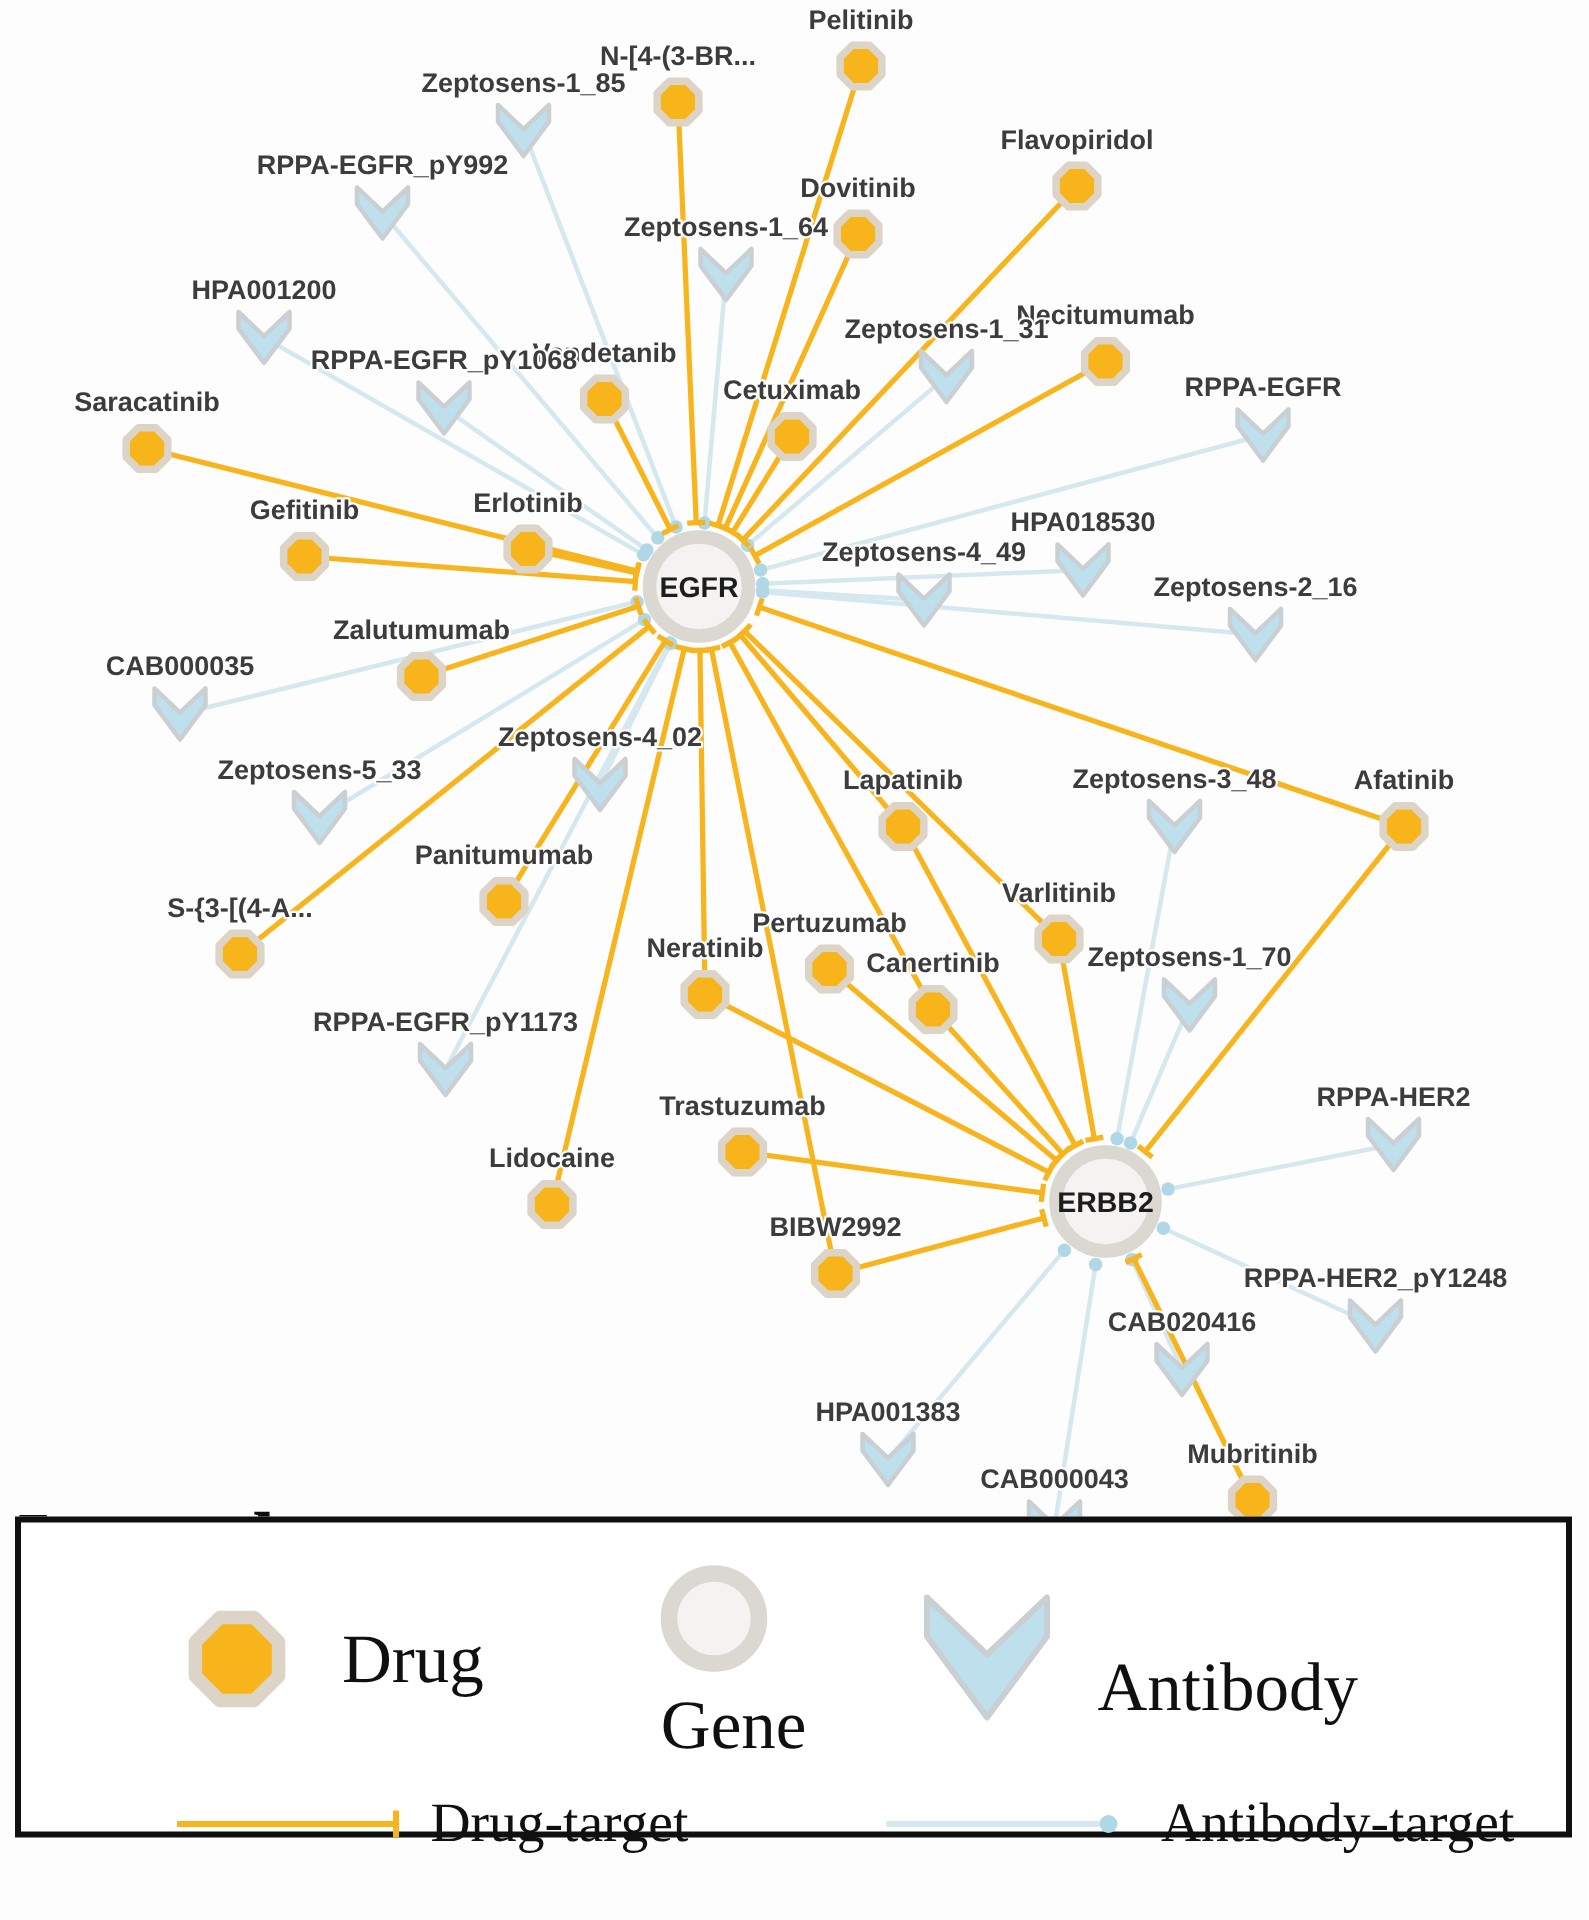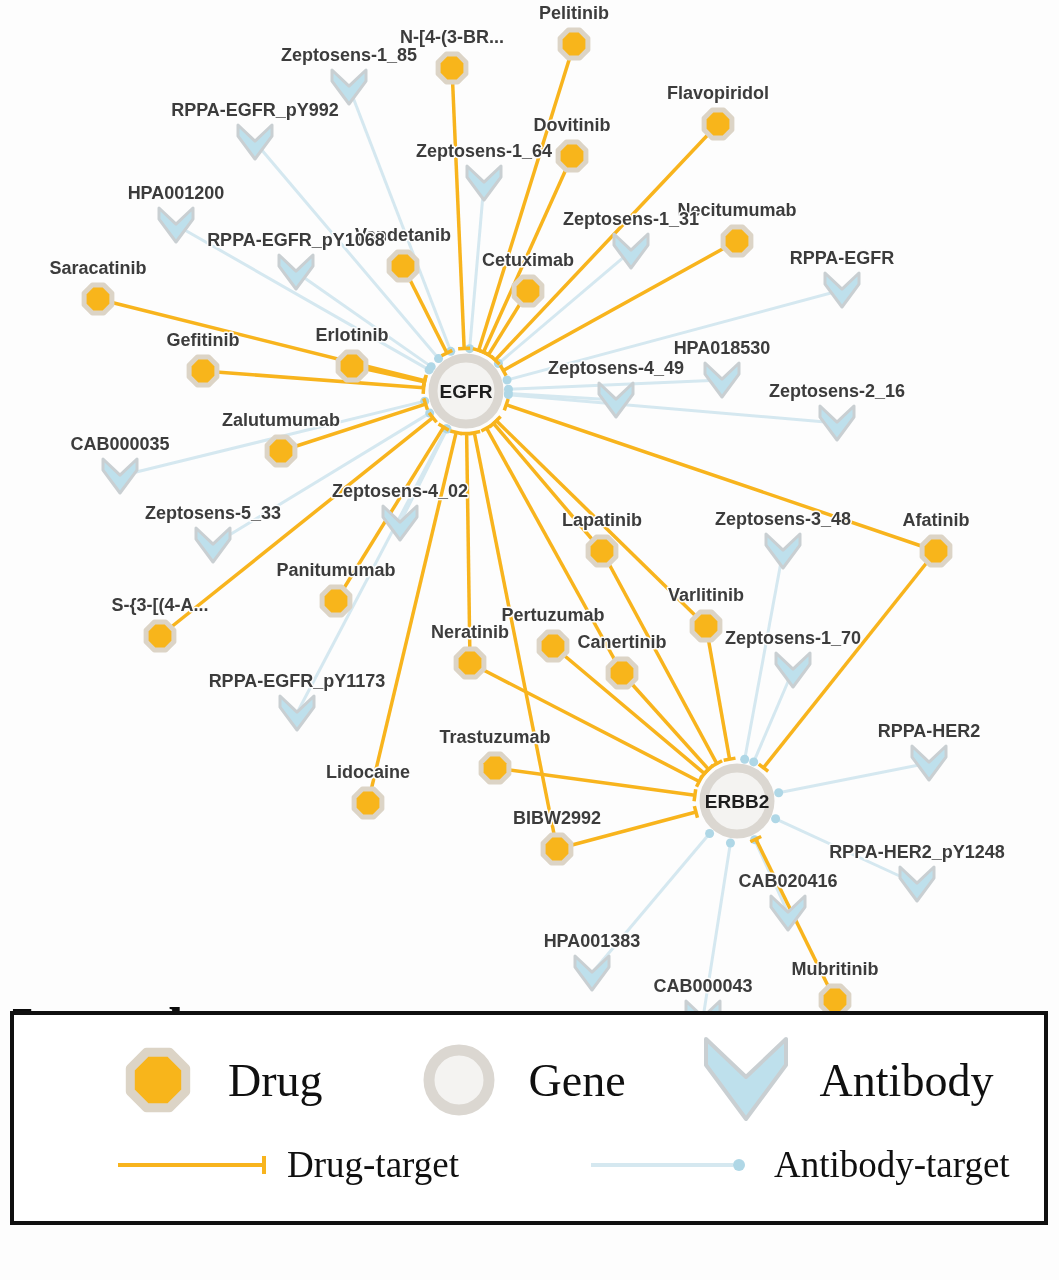--- a/index.html
+++ b/index.html
@@ -24,22 +24,22 @@
     position:absolute; left:12px; top:996px;
     font-family:"Liberation Serif", serif; font-weight:bold;
     font-size:54px; color:#0d0d0d;
   }
   .legend-box {
     position:absolute; left:10px; top:1011px; width:1038px; height:214px;
     border:4px solid #101010; background:#ffffff;
   }
   .legend-types { display:flex; align-items:center; margin:20px 0 0 100px; }
   .legend-item { display:flex; align-items:center; }
-  .legend-item.gene { margin-left:92px; }
-  .legend-item.antibody { margin-left:72px; }
+  .legend-item.gene { margin-left:92px;flex-direction:column; }
+  .legend-item.antibody { margin-left:72px;align-items:flex-end; }
   .legend-label {
     font-family:"Liberation Serif", serif; font-size:46px; color:#101010; margin-left:26px;
   }
   .legend-edges { display:flex; align-items:center; margin:18px 0 0 100px; }
   .legend-edge-item { display:flex; align-items:center; }
   .legend-edge-item.antibody { margin-left:128px;gap:14px; }
   .edge-label {
     font-family:"Liberation Serif", serif; font-size:37px; color:#101010; margin-left:8px;
   }
 </style>

